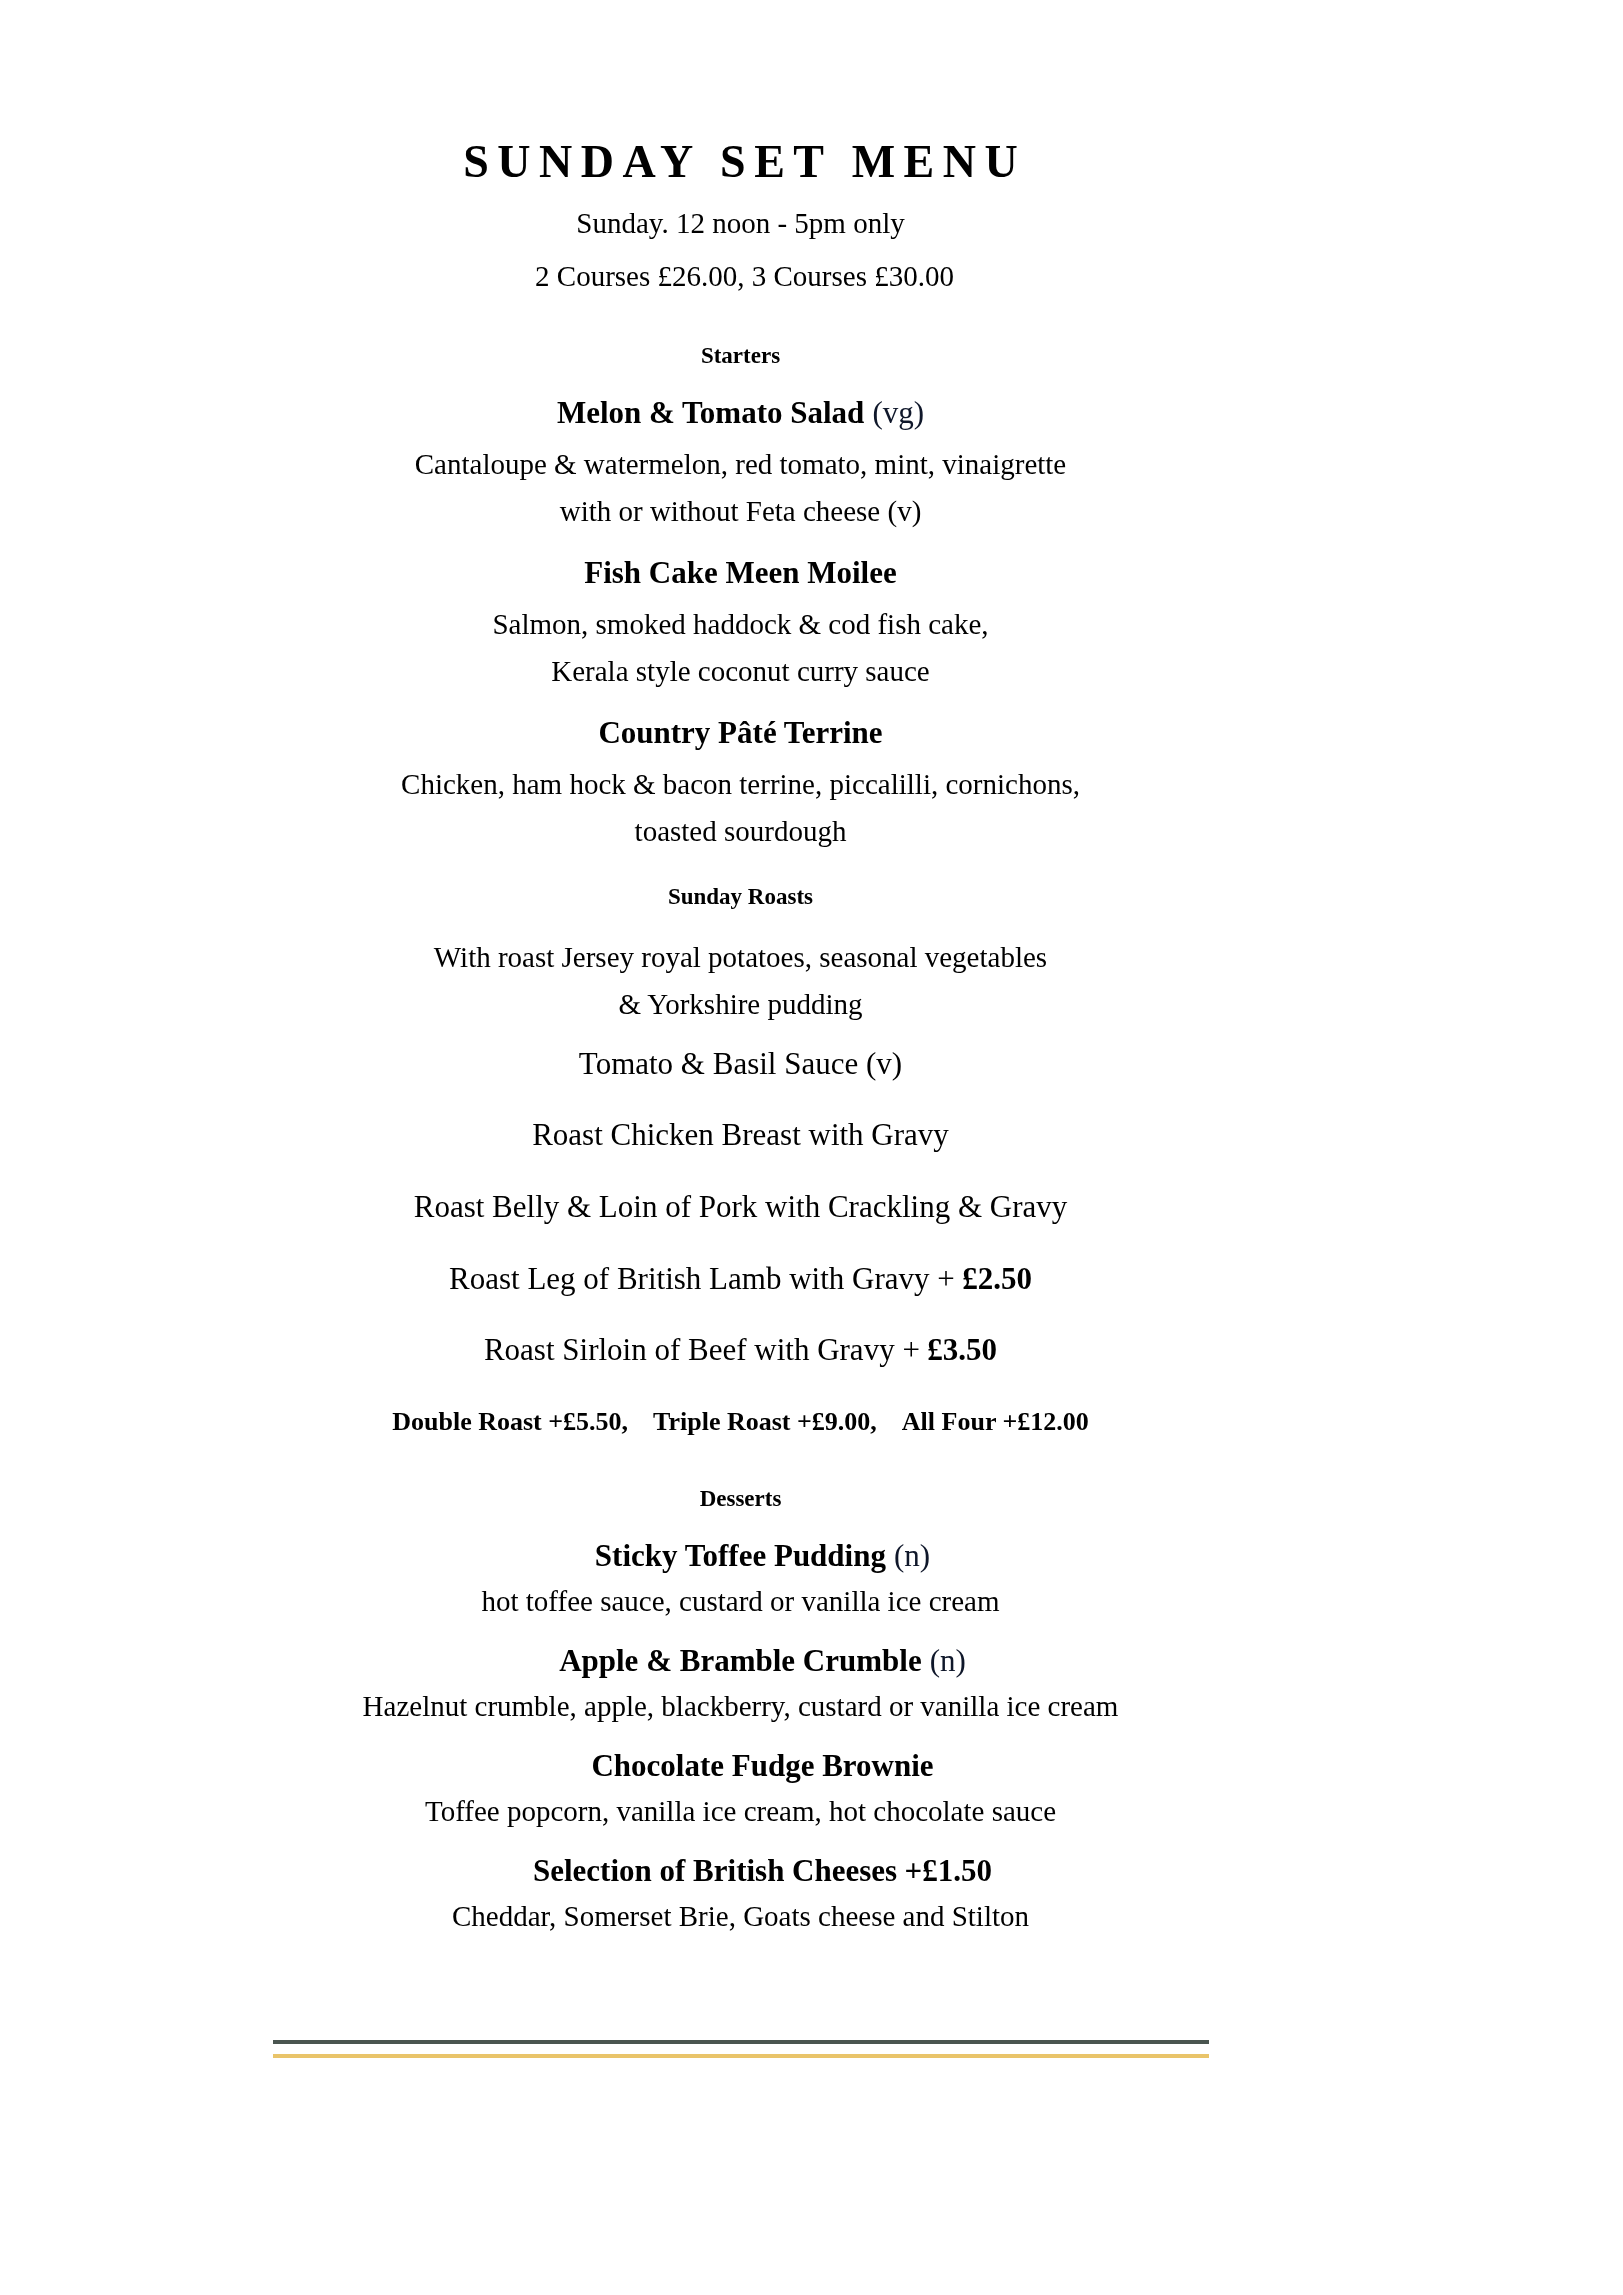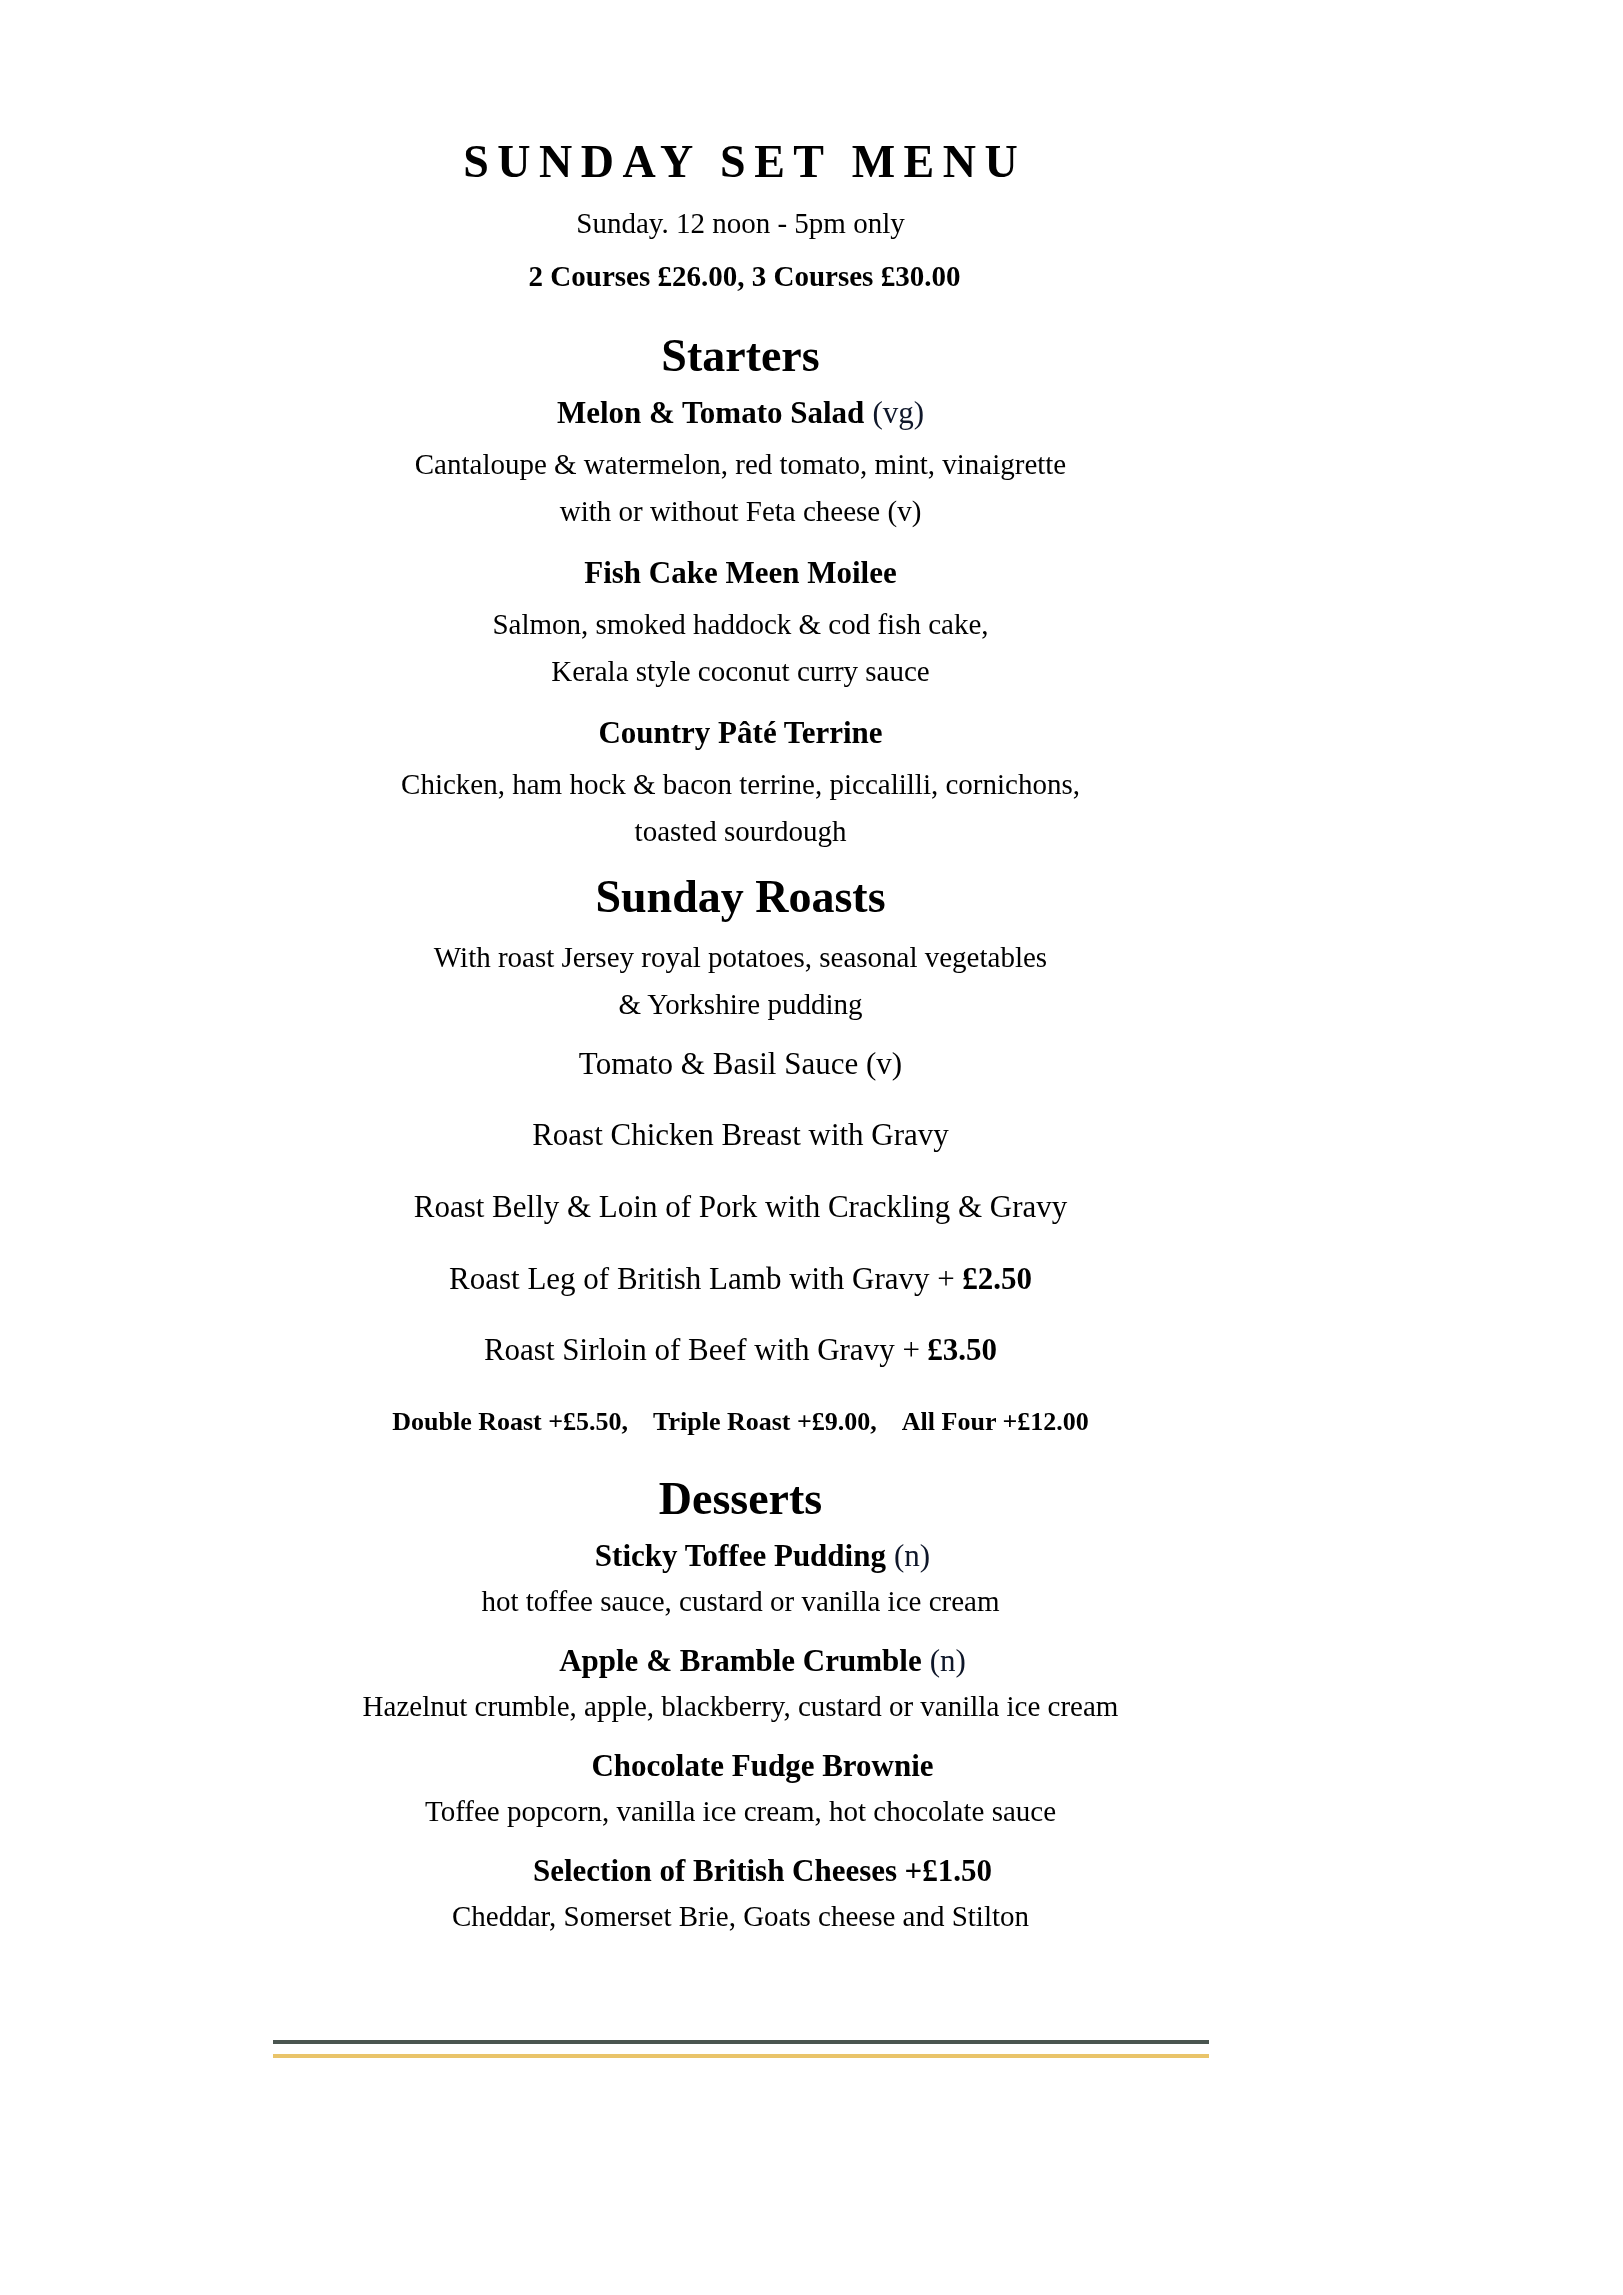--- a/index.html
+++ b/index.html
@@ -28,29 +28,29 @@
     line-height: 1;
     margin: 0 0 19.6px 0;
   }
   .subtitle {
     font-size: 29px;
     line-height: 1.3;
     margin: 0 0 15.7px 0;
   }
   .pricing {
     font-size: 29px;
-    font-weight: 700;
+    font-weight: 400;
     line-height: 1.3;
     margin: 0 0 37px 8px;
   }
   .section { margin: 0; }
   .section-roasts { margin-top: 16px; text-align: center; }
   .section-desserts { margin-top: 30px; }
   .section-heading {
-    font-size: 46px;
+    font-size: 23px;
     font-weight: 700;
     line-height: 46px;
     margin: 0 0 14.4px 0;
   }
   .menu-item { margin: 0 0 18.3px 0; }
   .item-name {
     font-size: 31px;
     font-weight: 700;
     line-height: 40px;
     margin: 0 0 7.9px 0;

